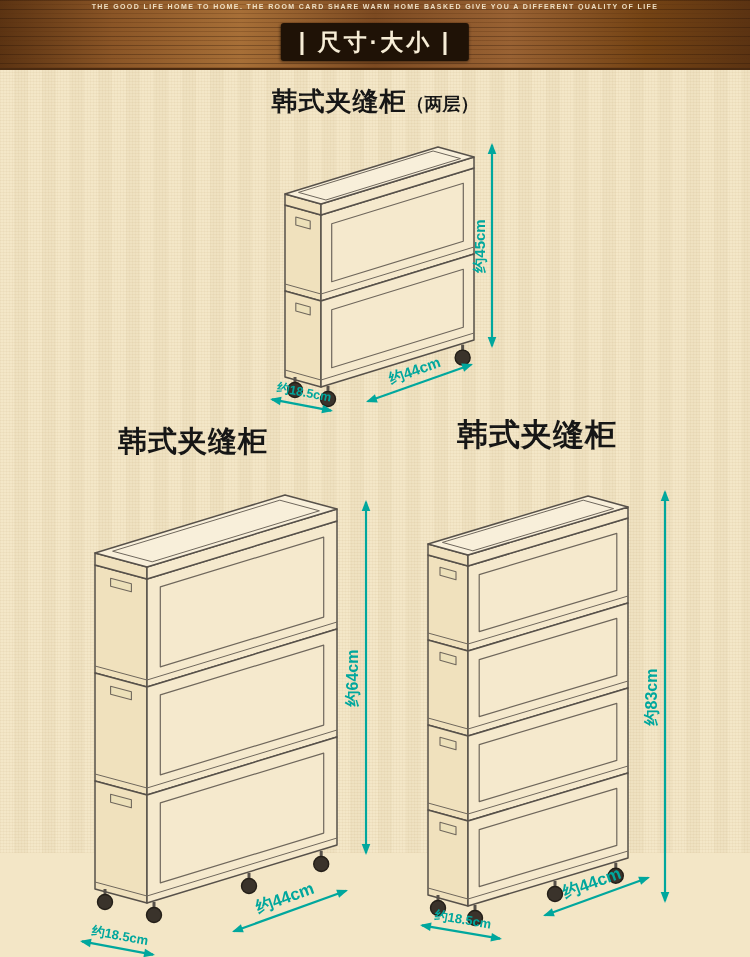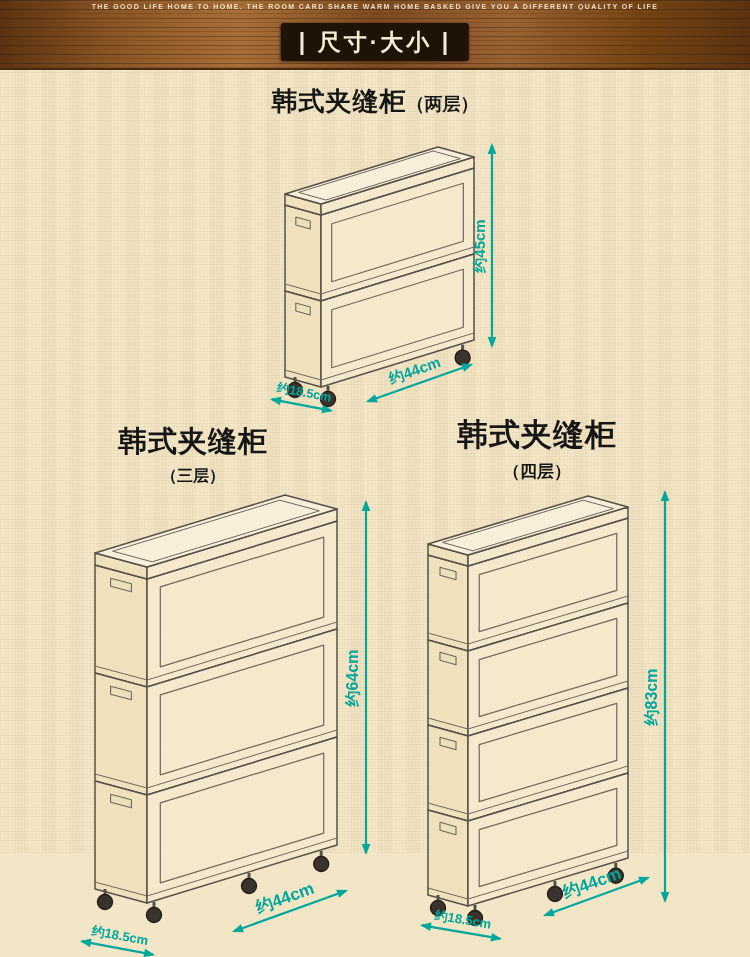--- a/index.html
+++ b/index.html
@@ -197,26 +197,24 @@
           <line x1="421.9714728510208" y1="855.3365929257841" x2="500.0285271489792" y2="868.6634070742159" stroke="#00a79d" stroke-width="2.2"></line>
           <path d="M 420 855 L 431.6 852.6 L 430.1 861.1 Z" fill="#00a79d"></path>
           <path d="M 502 869 L 490.4 871.4 L 491.9 862.9 Z" fill="#00a79d"></path>
         </g>
     </svg>
 
     <h2 class="t1"><span class="main">韩式夹缝柜</span><span class="sub">（两层）</span></h2>
 
     <div class="tcol t2">
       <span class="main">韩式夹缝柜</span>
-      <span class="sub">（三层）</span>
     </div>
 
     <div class="tcol t3">
       <span class="main">韩式夹缝柜</span>
-      <span class="sub">（四层）</span>
     </div>
 
     <div class="dim" id="lh1">约45cm</div>
     <div class="dim" id="ld1">约44cm</div>
     <div class="dim" id="lw1">约18.5cm</div>
     <div class="dim" id="lh2">约64cm</div>
     <div class="dim" id="ld2">约44cm</div>
     <div class="dim" id="lw2">约18.5cm</div>
     <div class="dim" id="lh3">约83cm</div>
     <div class="dim" id="ld3">约44cm</div>

